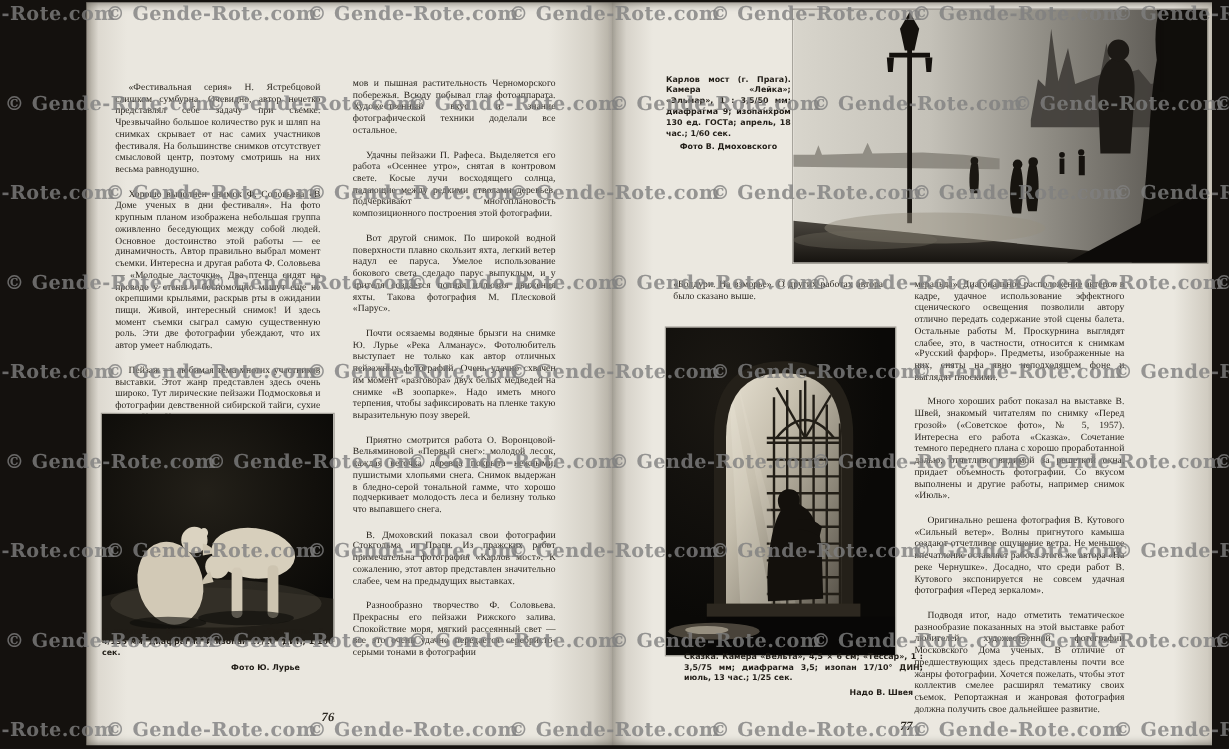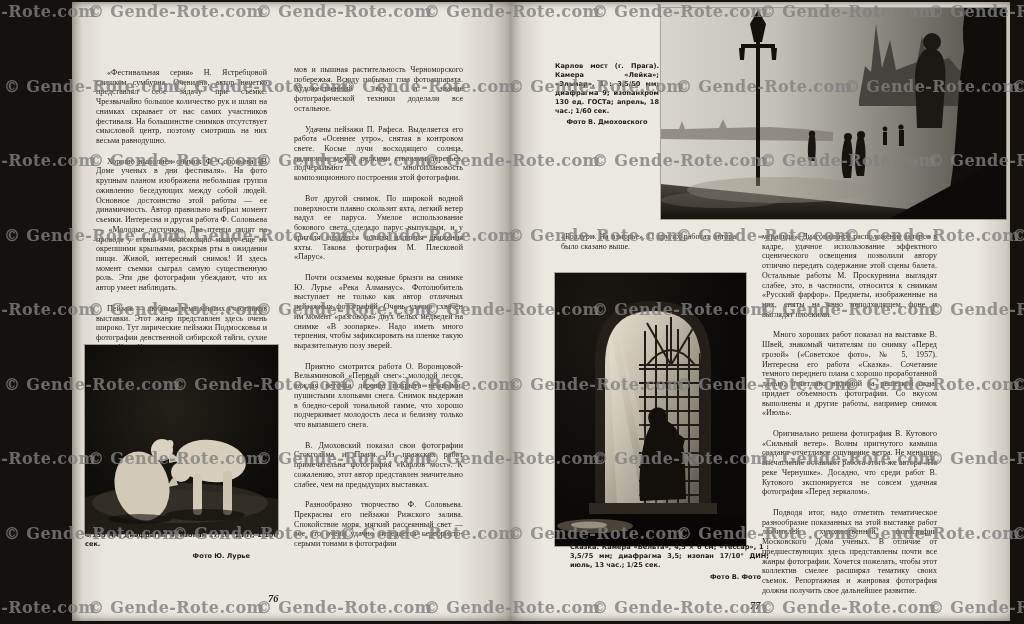--- a/index.html
+++ b/index.html
@@ -191,21 +191,21 @@
         <path d="M110,160 Q122,158 130,166 L128,174 Q118,168 110,168 Z" fill="#13100c"></path>
         <rect x="34" y="230" width="128" height="11" fill="#2d2820"></rect>
         <rect x="34" y="241" width="157" height="32" fill="#080706"></rect>
         <ellipse cx="40" cy="253" rx="38" ry="7" fill="#897f6d" opacity=".5"></ellipse>
         <ellipse cx="34" cy="252" rx="18" ry="3.4" fill="#cbc3af" opacity=".6"></ellipse>
       </svg>
     </div>
 
     <div class="caption" style="left:38px;top:541px;width:199px;margin-left:22px;">
       <span>Сказка. Камера «Вельта», 4,5 × 6 см; «Тессар», 1 : 3,5/75 мм; диафрагма 3,5; изопан 17/10° ДИН; июль, 13 час.; 1/25 сек.</span>
-      <div class="credit" style="text-align:right;padding-right:8px;">Фото В. Фото</div>
+      <div class="credit" style="text-align:right;padding-right:8px;">Надо В. Швея</div>
     </div>
 
     <div class="col" style="left:241px;top:219px;width:197px;height:382px;">
         <p>меральда». Диагональное расположение актеров в кадре, удачное использование эффектного сценического освещения позволили автору отлично передать содержание этой сцены балета. Остальные работы М. Проскурнина выглядят слабее, это, в частности, относится к снимкам «Русский фарфор». Предметы, изображенные на них, сняты на явно неподходящем фоне и выглядят плоскими.</p>
         <p class="ind">Много хороших работ показал на выставке В. Швей, знакомый читателям по снимку «Перед грозой» («Советское фото», № 5, 1957). Интересна его работа «Сказка». Сочетание темного переднего плана с хорошо проработанной далью, отчетливо видимой за решеткой окна, придает объемность фотографии. Со вкусом выполнены и другие работы, например снимок «Июль».</p>
         <p class="ind">Оригинально решена фотография В. Кутового «Сильный ветер». Волны пригнутого камыша создают отчетливое ощущение ветра. Не меньшее впечатление оставляет работа этого же автора «На реке Чернушке». Досадно, что среди работ В. Кутового экспонируется не совсем удачная фотография «Перед зеркалом».</p>
         <p class="ind">Подводя итог, надо отметить тематическое разнообразие показанных на этой выставке работ любителей художественной фотографии Московского Дома ученых. В отличие от предшествующих здесь представлены почти все жанры фотографии. Хочется пожелать, чтобы этот коллектив смелее расширял тематику своих съемок. Репортажная и жанровая фотография должна получить свое дальнейшее развитие.</p>
       </div>
 
     <div class="pagenum" style="left:240px;top:598px;">77</div>

